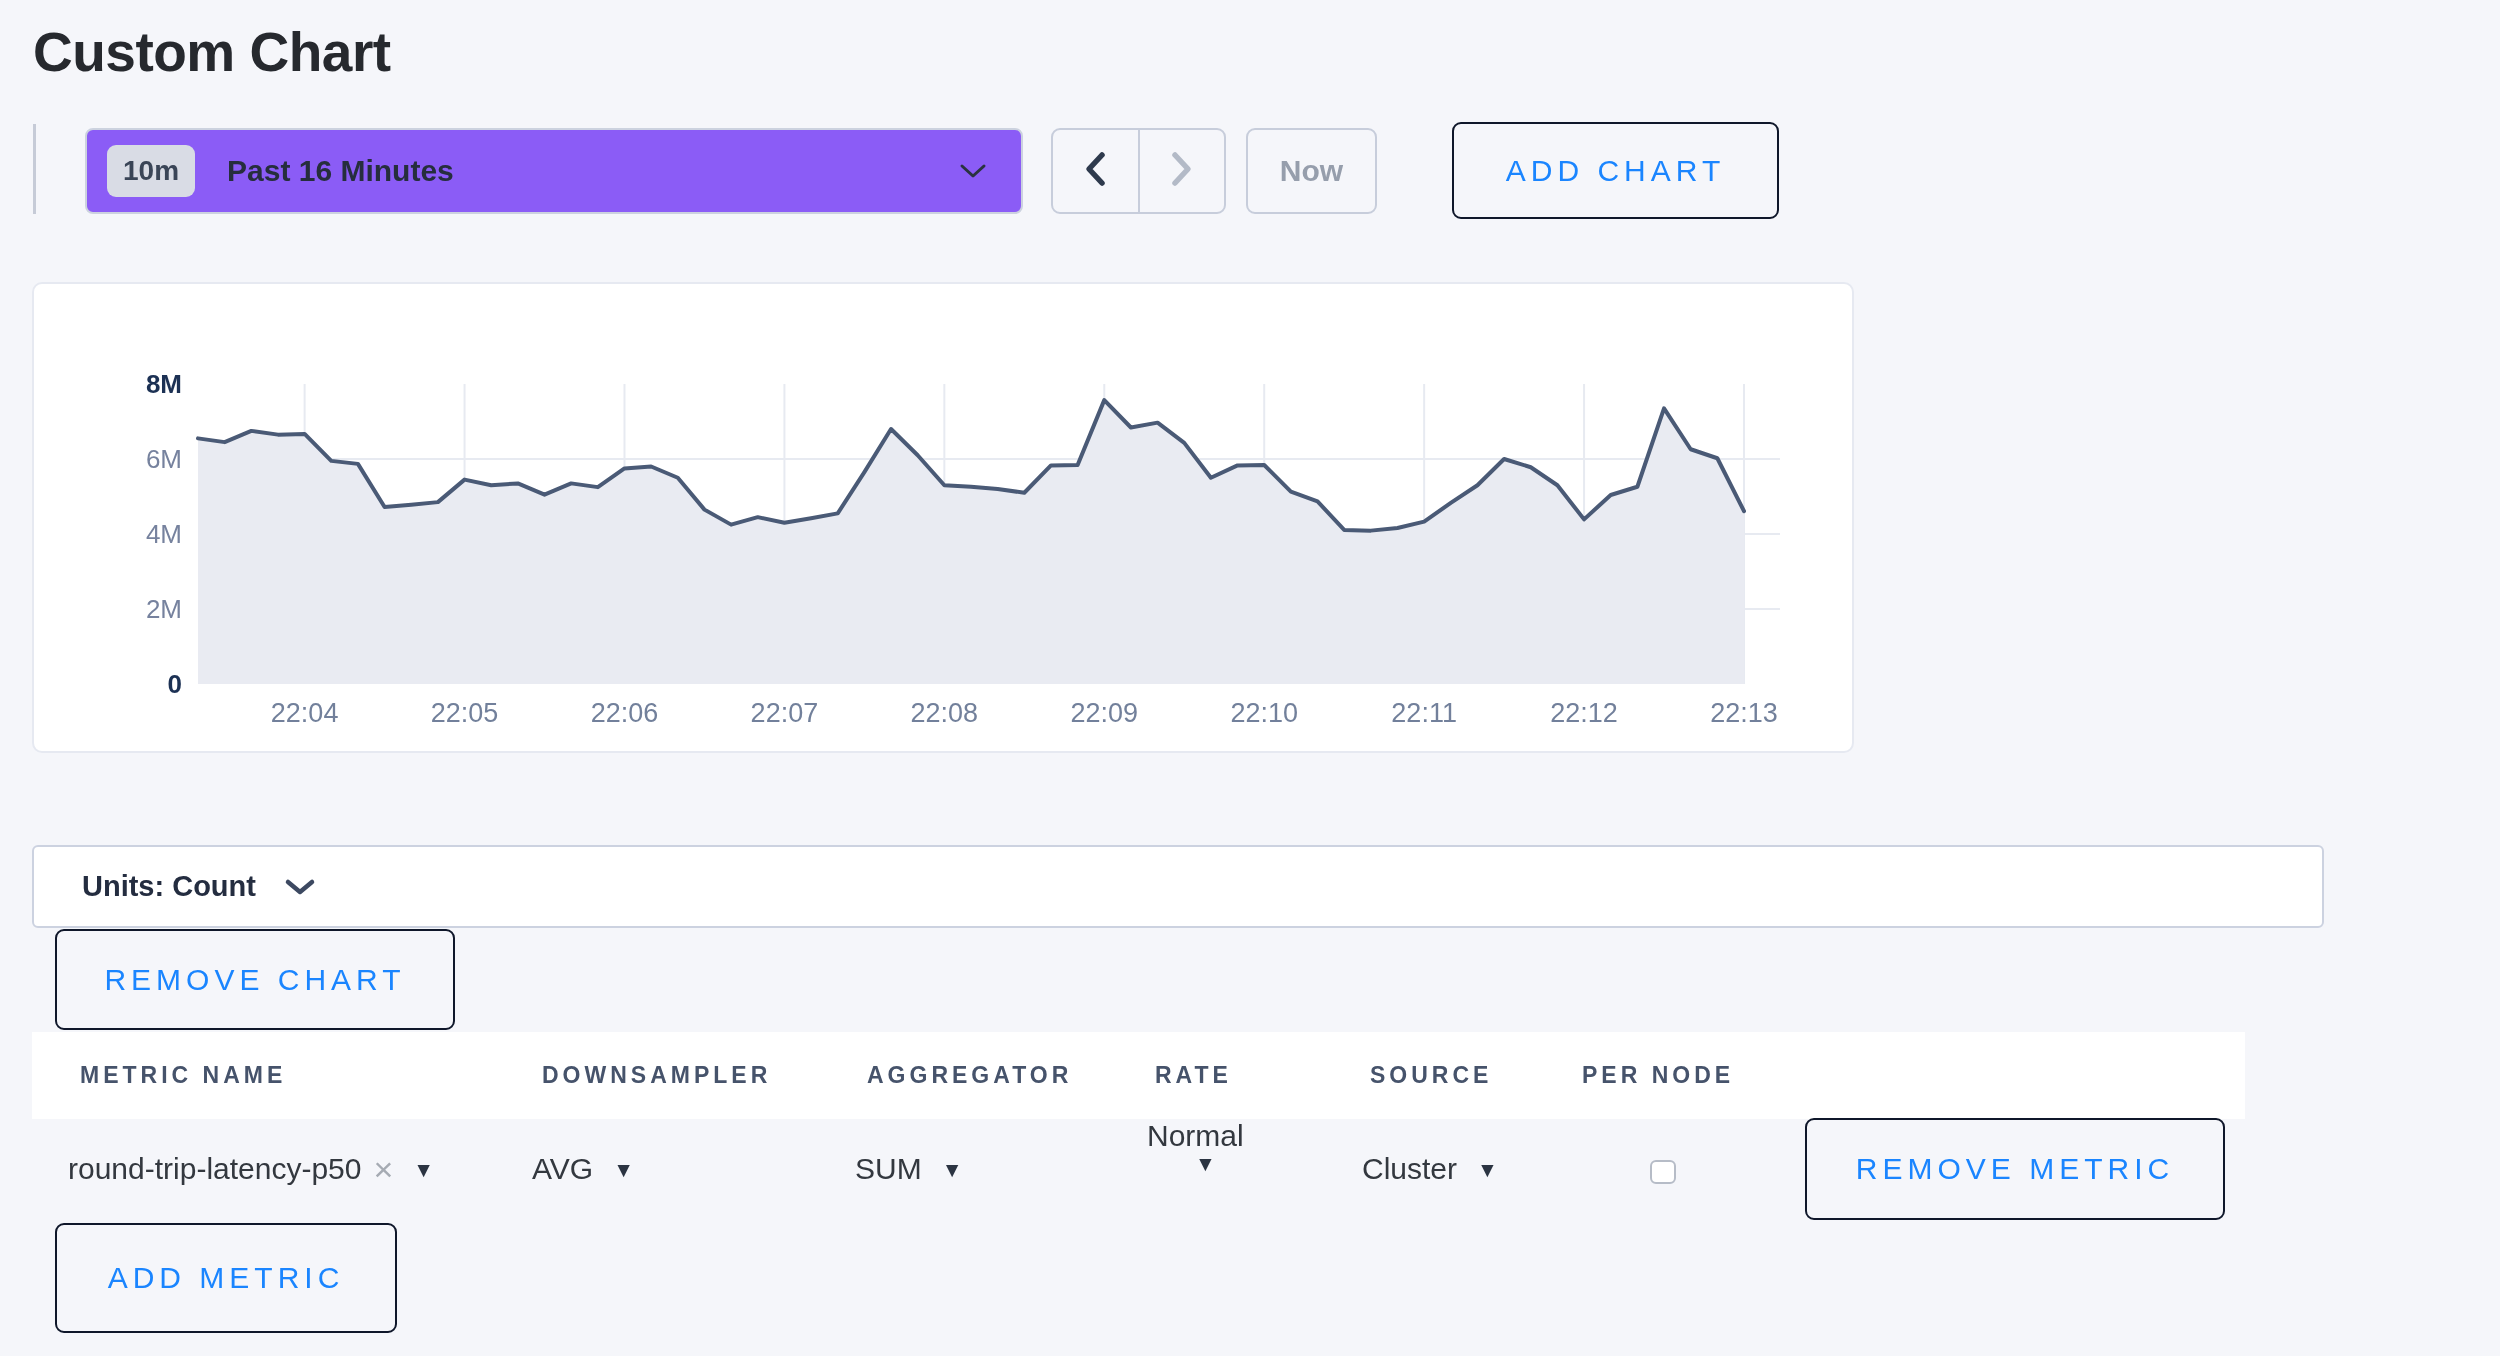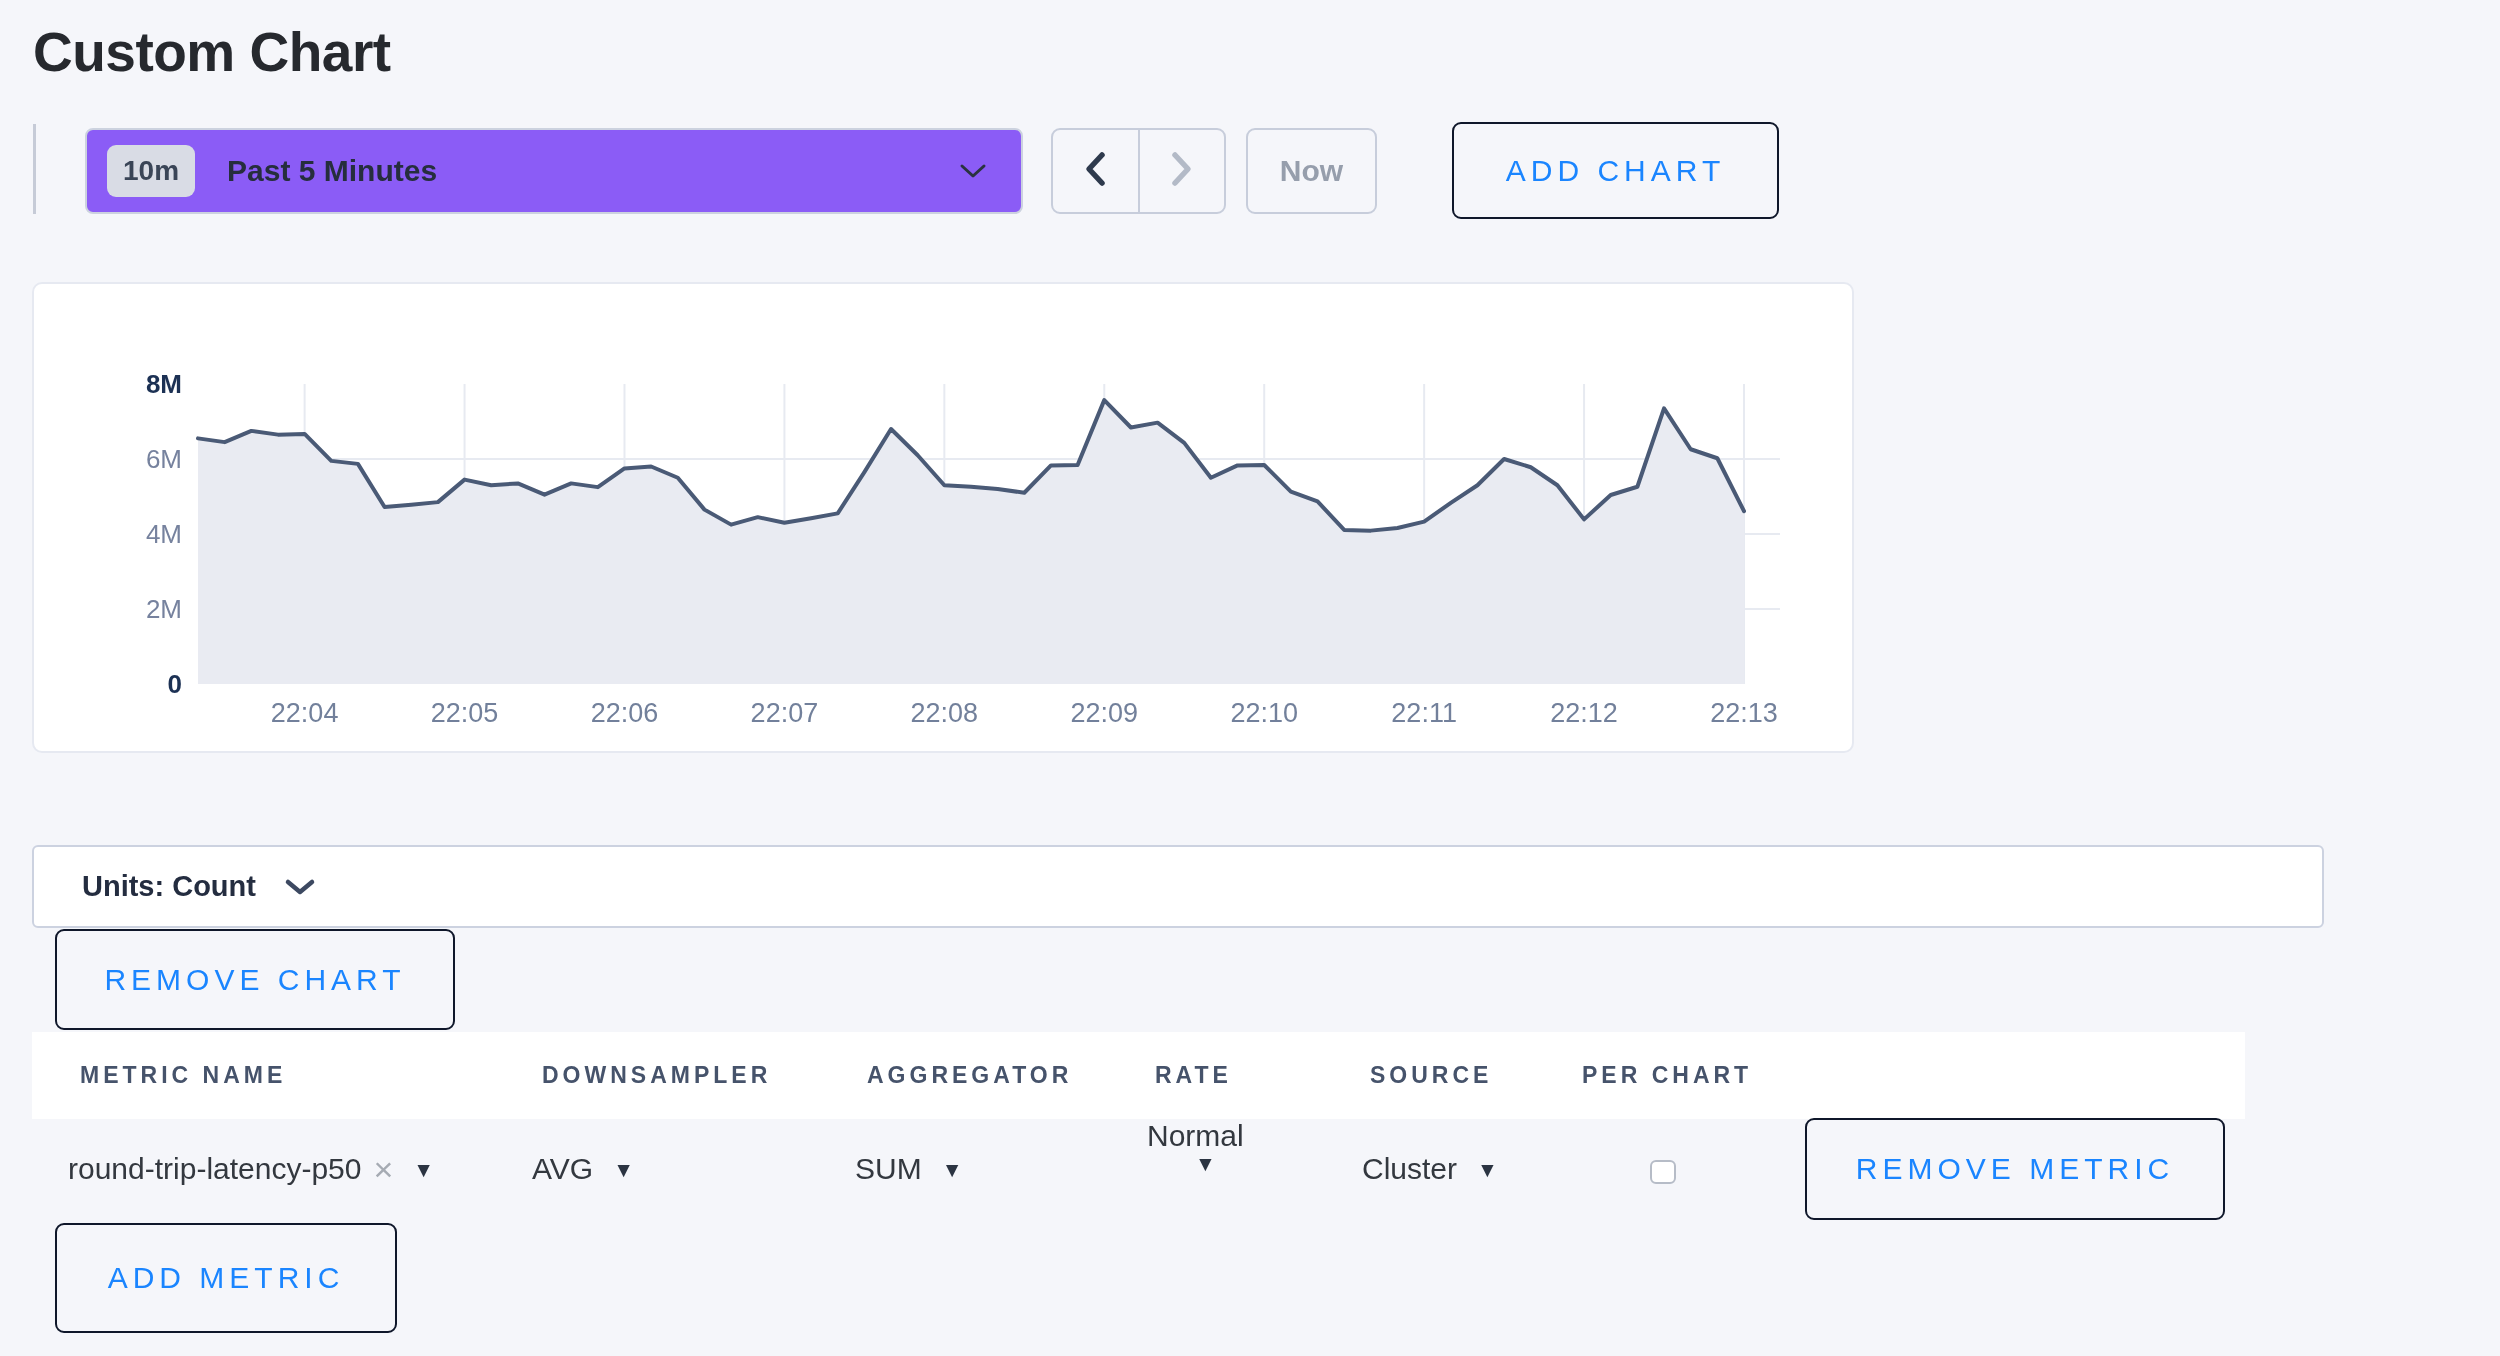--- a/index.html
+++ b/index.html
@@ -130,21 +130,21 @@
 </style>
 </head>
 <body>
 
 <div class="abs page-title">Custom Chart</div>
 
 <div class="abs toolbar-divider"></div>
 
 <div class="abs time-select">
   <span class="time-badge">10m</span>
-  <span class="time-label">Past 5 Minutes</span>
+  <span class="time-label">Past 16 Minutes</span>
   <span class="select-chevron">
     <svg width="28" height="16" viewBox="0 0 28 16">
         <polyline points="3,3 14,13 25,3" fill="none" stroke="#2a3340" stroke-width="3" stroke-linecap="round" stroke-linejoin="round"></polyline>
       </svg>
   </span>
 </div>
 
 <div class="abs range-group">
   <div class="range-btn prev">
     <span>
@@ -213,21 +213,21 @@
 </div>
 
 <button class="abs ghost-btn remove-chart-btn">REMOVE CHART</button>
 
 <div class="abs table-header-band"></div>
 <div class="abs th th-metric">METRIC NAME</div>
 <div class="abs th th-downsampler">DOWNSAMPLER</div>
 <div class="abs th th-aggregator">AGGREGATOR</div>
 <div class="abs th th-rate">RATE</div>
 <div class="abs th th-source">SOURCE</div>
-<div class="abs th th-pernode">PER CHART</div>
+<div class="abs th th-pernode">PER NODE</div>
 
 <div class="abs row-item metric-dd">
   <span>round-trip-latency-p50</span>
   <span class="close-x">×</span>
   <span class="dd-caret">▼</span>
 </div>
 <div class="abs row-item downsampler-dd">
   <span>AVG</span>
   <span class="dd-caret">▼</span>
 </div>

